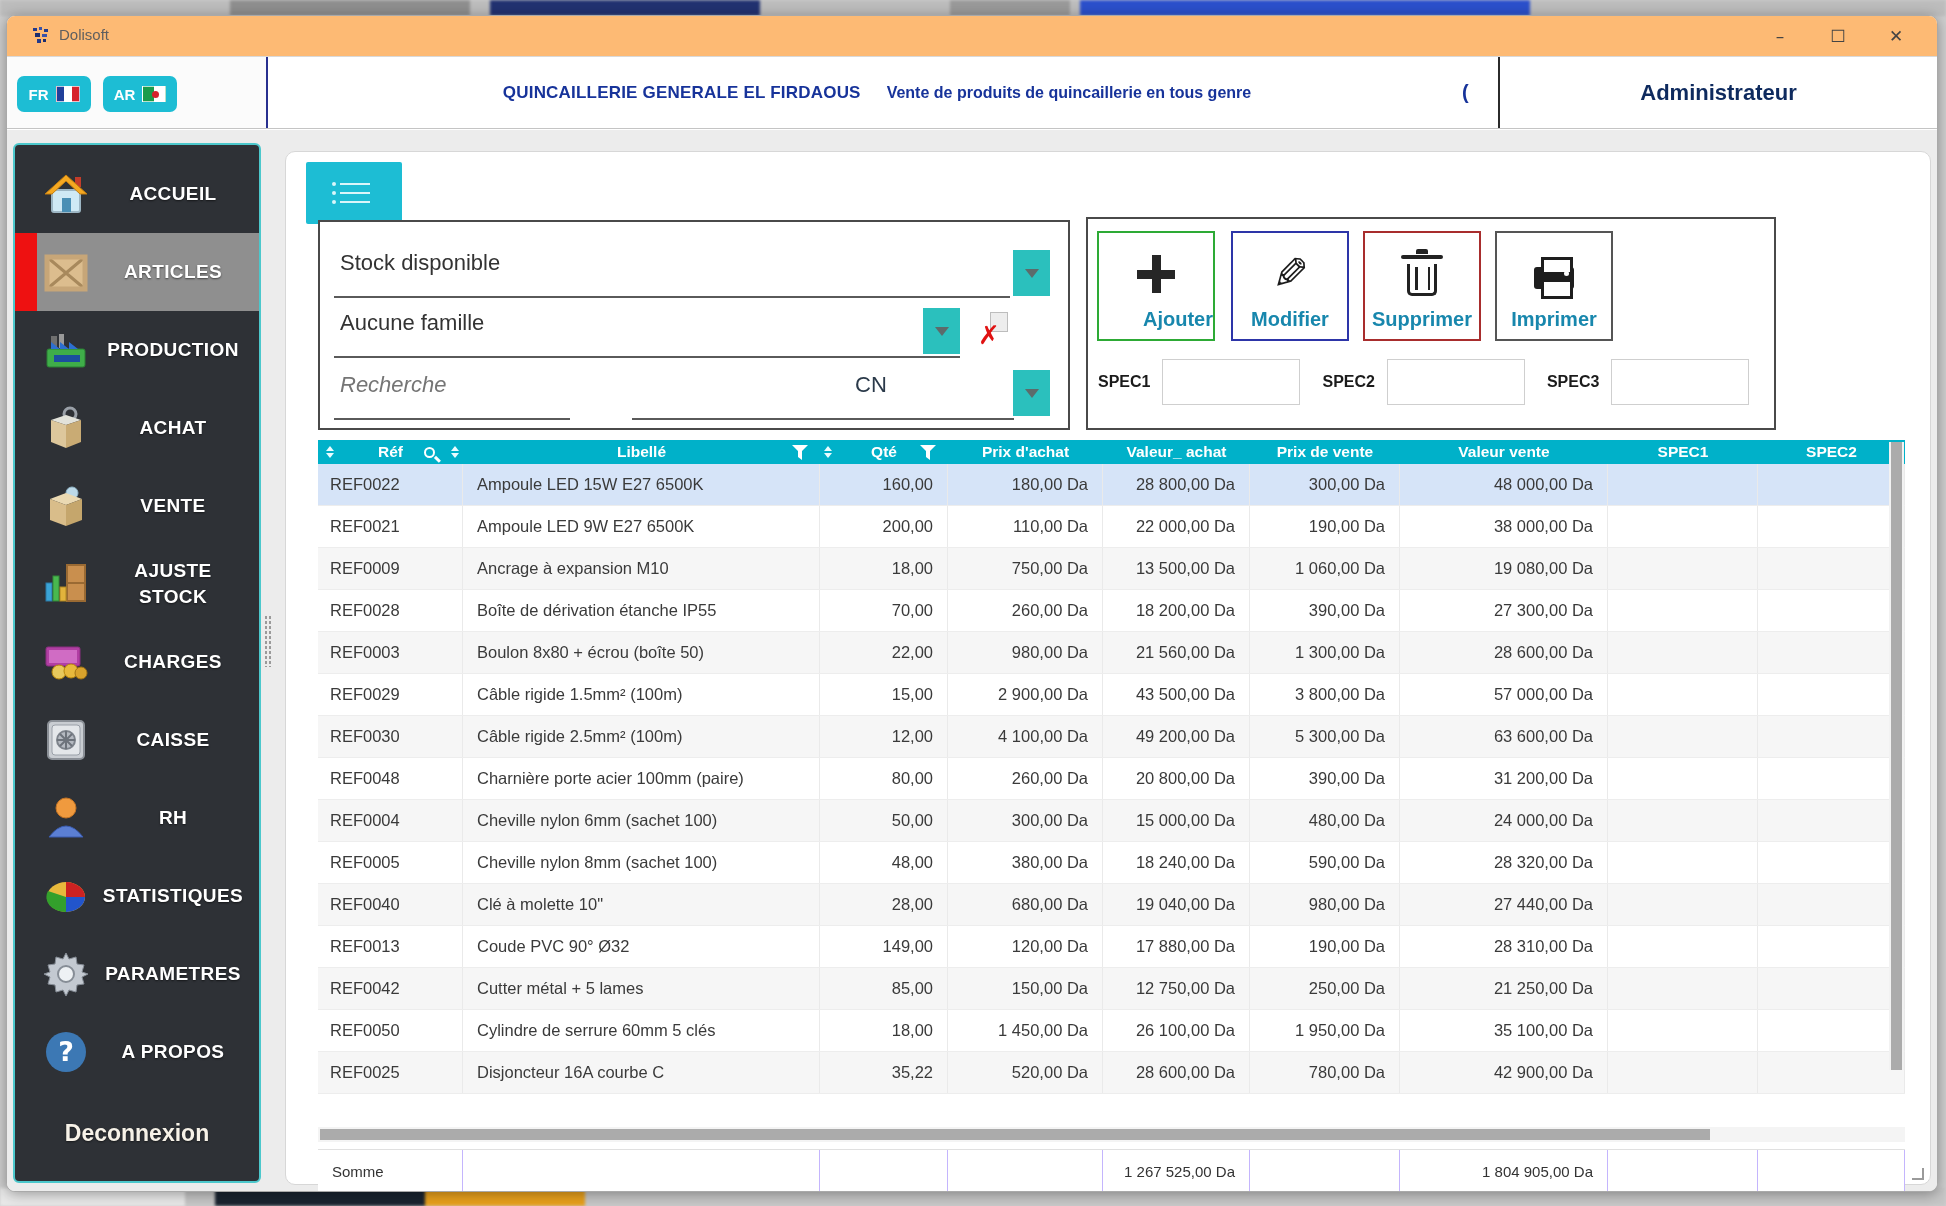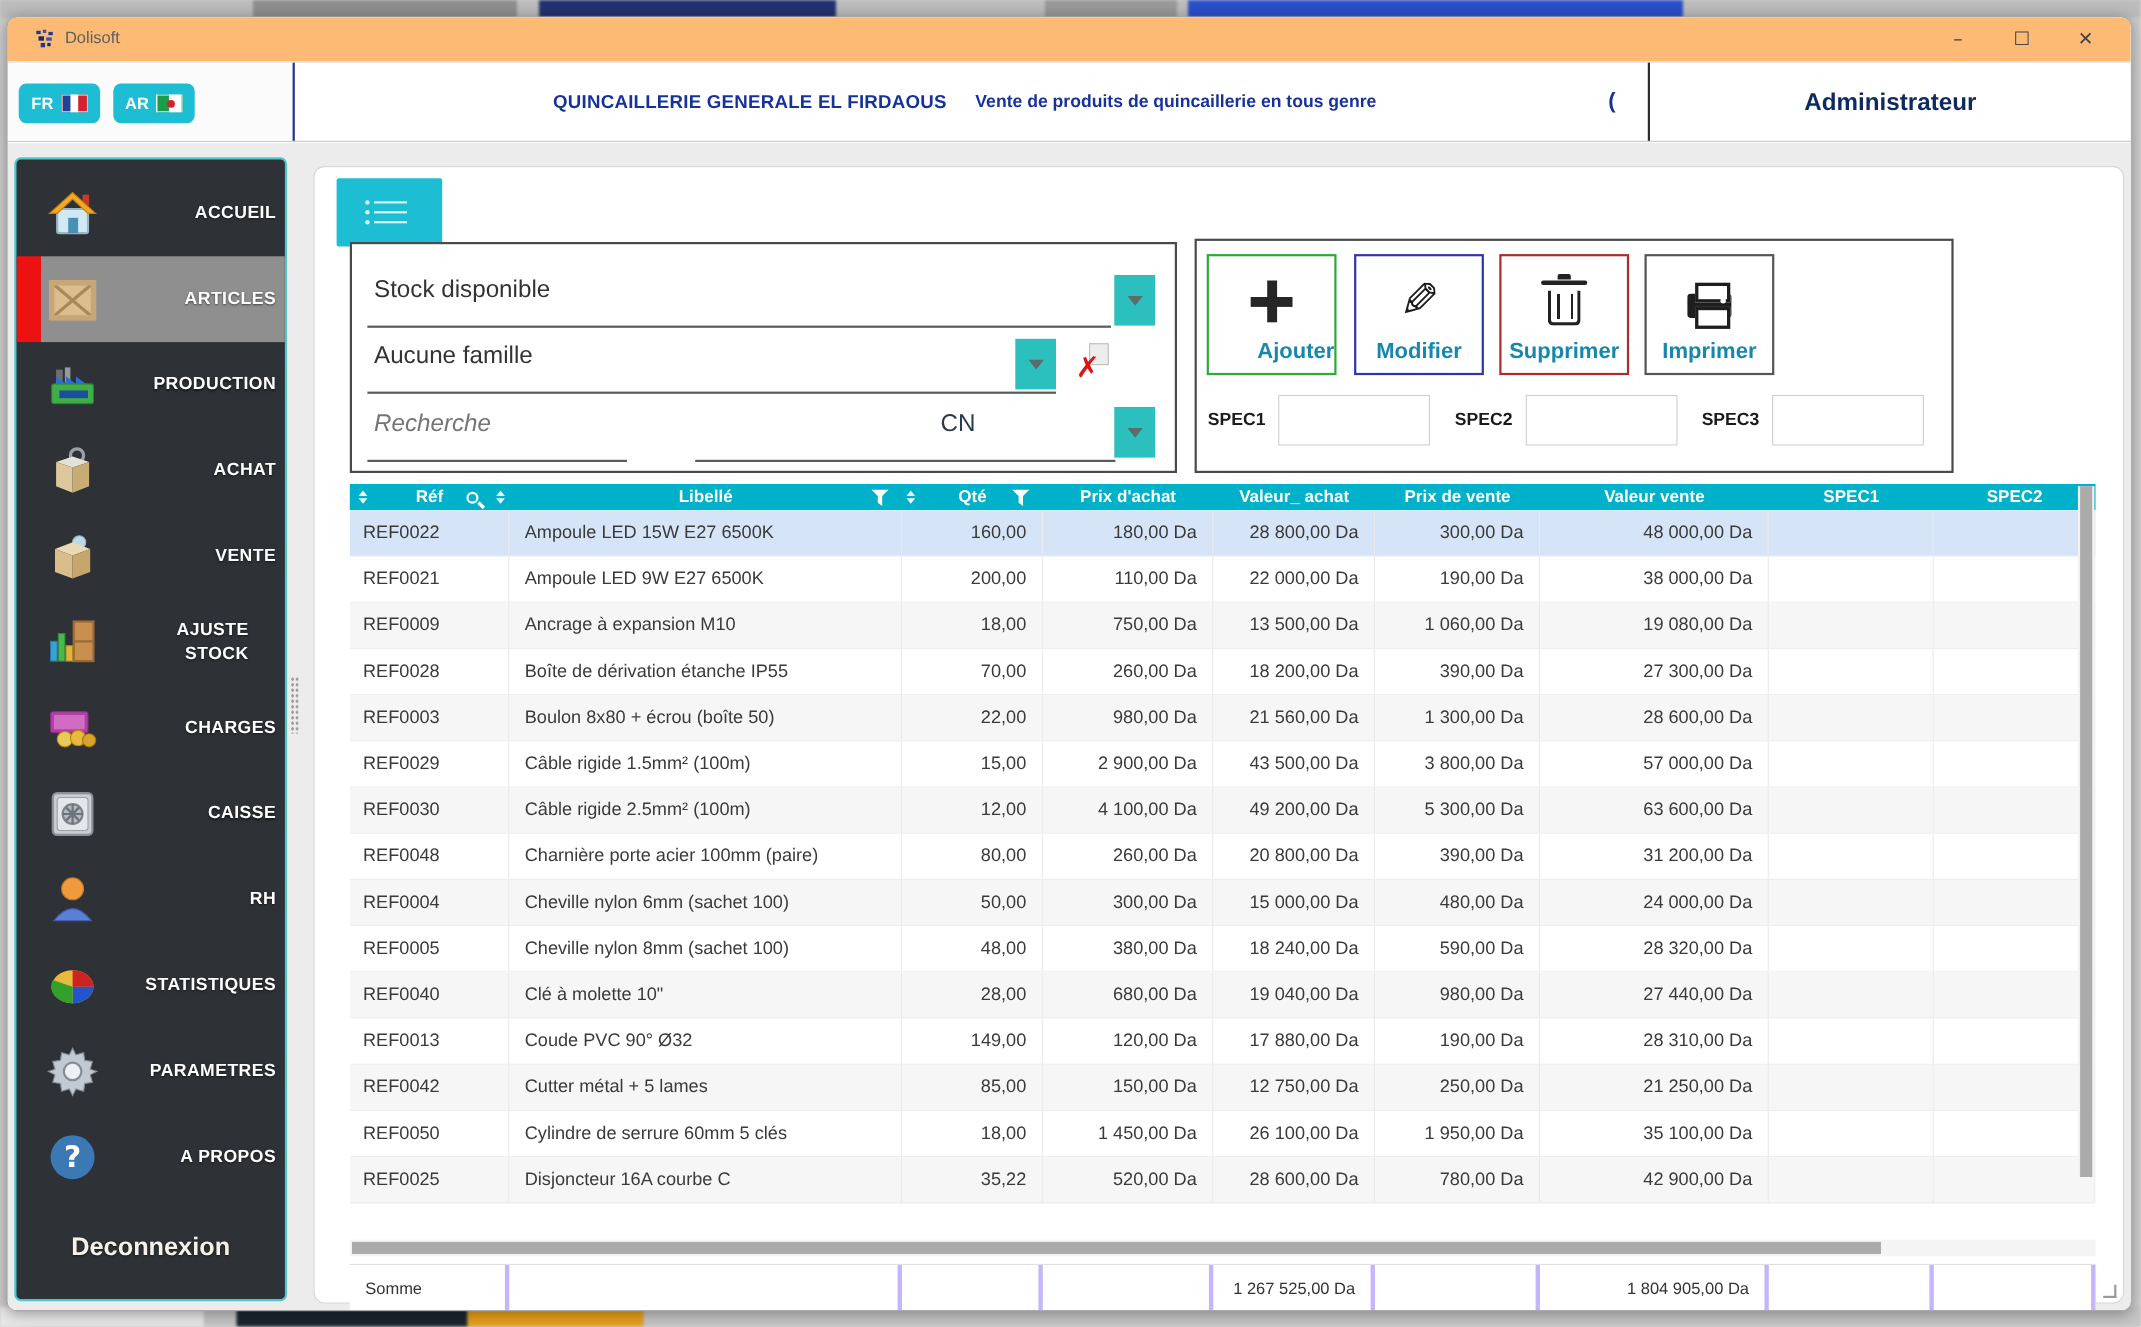--- a/index.html
+++ b/index.html
@@ -55,21 +55,21 @@
 
   
   .sidebar { position:absolute; left:6px; top:13px; width:248px; height:1040px;
     background:#2e3136; border:2px solid #4cc8cc; border-radius:6px; padding-top:10px;
     display:flex; flex-direction:column; overflow:hidden; }
   .sb-item { position:relative; height:78px; display:flex; align-items:center; cursor:pointer; }
   .sb-item.active { background:linear-gradient(to right,#ee1111 0 22px,#8f8f8f 22px); }
   .sb-icon { width:50px; height:50px; margin-left:26px; flex:0 0 auto;
     display:flex; align-items:center; justify-content:center; }
   .sb-icon svg { width:48px; height:48px; }
-  .sb-label { flex:1; text-align:right; color:#fff; font-weight:bold; font-size:16px;
+  .sb-label { flex:1; text-align:center; color:#fff; font-weight:bold; font-size:19px;
     letter-spacing:.4px; padding:0 8px 0 4px; line-height:1.35;
     text-shadow:0 1px 2px rgba(0,0,0,.55); }
   .sb-item.wrap .sb-label { max-width:118px; margin:0 auto; }
   .sb-logout { margin-top:10px; height:64px; display:flex; align-items:center; justify-content:center;
     color:#f7f2e8; font-weight:bold; font-size:23px; cursor:pointer;
     text-shadow:0 1px 2px rgba(0,0,0,.5); }
   .splitter-grip { position:absolute; left:257px; top:485px; width:8px; height:52px;
     background:radial-gradient(#9a9a9a 1.2px, transparent 1.3px); background-size:4px 5px; }
 
   
@@ -165,21 +165,21 @@
   .vscroll { position:absolute; right:1px; top:2px; width:15px; height:628px; background:#f2f2f2; }
   .vscroll .thumb { position:absolute; left:2px; top:0; width:11px; height:100%; background:#ababab; }
 
   .hscroll { position:absolute; left:32px; top:975px; width:1587px; height:15px; background:#f4f4f4; }
   .hscroll .thumb { position:absolute; left:2px; top:2px; width:1390px; height:11px; background:#ababab; }
 
   .summary { position:absolute; left:32px; top:997px; width:1587px; height:44px;
     display:grid; grid-template-columns:145px 357px 128px 155px 147px 150px 208px 150px 1fr;
     border-top:1px solid #e0e0e0; border-bottom:1px solid #d5d5d5; background:#fff; }
   .sc { display:flex; align-items:center; font-size:15px; color:#333;
-    border-right:4px solid #c4b5fd; padding:0 14px; }
+    border-right:1px solid #c4b5fd; padding:0 14px; }
   .sc.num { justify-content:flex-end; }
   .resize-grip { position:absolute; right:6px; bottom:4px; width:12px; height:12px;
     border-right:2px solid #9a9a9a; border-bottom:2px solid #9a9a9a; }
 </style>
 </head>
 <body>
 
 <div class="bg-strip bg-top">
   <div class="frag" style="left:230px;width:240px;background:#8f8f8f"></div>
   <div class="frag" style="left:490px;width:270px;background:#223271"></div>

